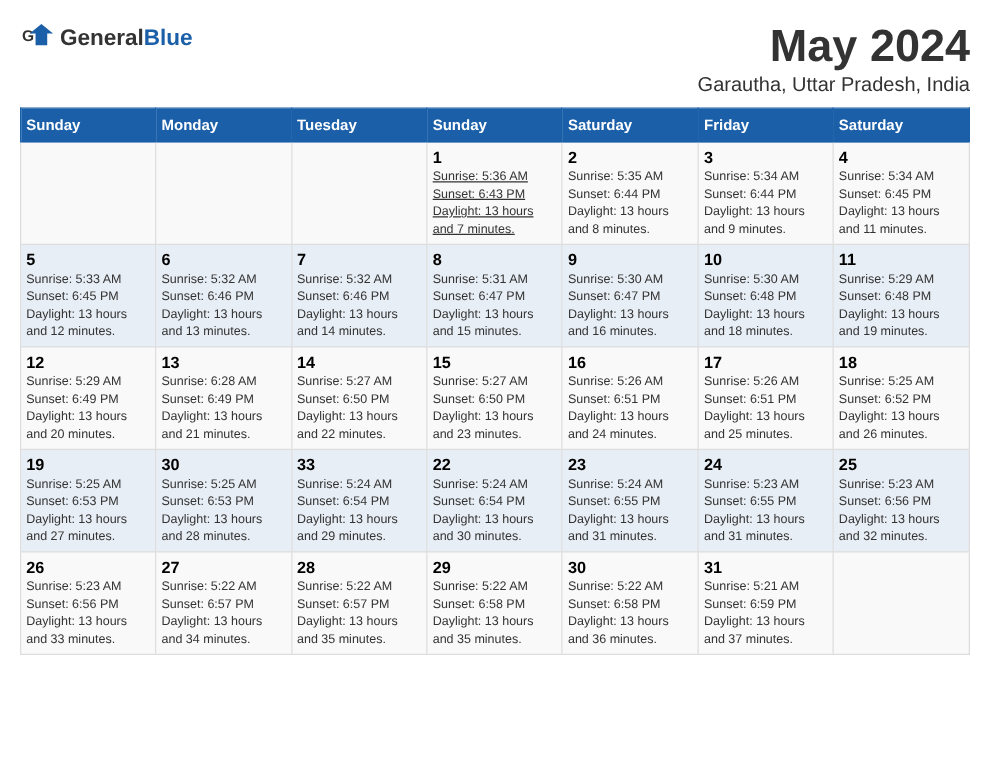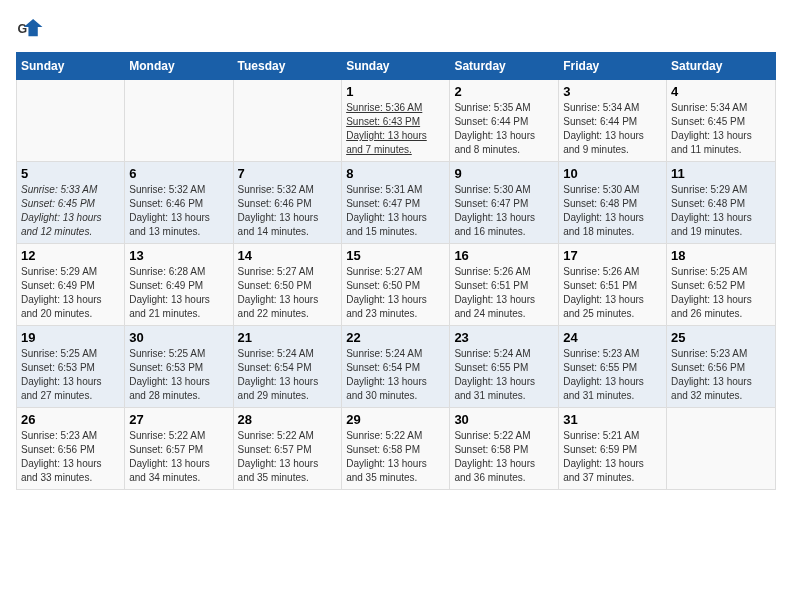--- a/index.html
+++ b/index.html
@@ -100,20 +100,27 @@
   </style>
 </head>
 <body>
 
 <div class="header-area">
   <div class="logo">
     <svg class="logo-icon" viewBox="0 0 36 36">
       <text x="2" y="22" font-size="16" font-weight="bold" fill="#333">G</text>
       <polygon points="22,4 34,14 28,14 28,26 16,26 16,14 10,14" fill="#1a5fa8"></polygon>
     </svg>
+    <div>
+      <span class="logo-text-general">General</span><span class="logo-text-blue">Blue</span>
+    </div>
+  </div>
+  <div class="title-area">
+    <div class="main-title">May 2024</div>
+    <div class="subtitle">Garautha, Uttar Pradesh, India</div>
   </div>
 </div>
 
 <table>
   <thead>
     <tr>
     <th>Sunday</th>
         <th>Monday</th>
         <th>Tuesday</th>
         <th>Sunday</th>
@@ -152,21 +159,21 @@
           <span class="day-number">4</span>
           <div class="day-info" style="white-space: pre-line;">Sunrise: 5:34 AM
 Sunset: 6:45 PM
 Daylight: 13 hours
 and 11 minutes.</div>
         </td>
       </tr>
       <tr>
         <td>
           <span class="day-number">5</span>
-          <div class="day-info" style="white-space: pre-line; font-style: italic;">Sunrise: 5:33 AM
+          <div class="day-info" style="white-space: pre-line;">Sunrise: 5:33 AM
 Sunset: 6:45 PM
 Daylight: 13 hours
 and 12 minutes.</div>
         </td>
         <td>
           <span class="day-number">6</span>
           <div class="day-info" style="white-space: pre-line;">Sunrise: 5:32 AM
 Sunset: 6:46 PM
 Daylight: 13 hours
 and 13 minutes.</div>
@@ -267,21 +274,21 @@
 and 27 minutes.</div>
         </td>
         <td>
           <span class="day-number">30</span>
           <div class="day-info" style="white-space: pre-line;">Sunrise: 5:25 AM
 Sunset: 6:53 PM
 Daylight: 13 hours
 and 28 minutes.</div>
         </td>
         <td>
-          <span class="day-number">21</span>
+          <span class="day-number">33</span>
           <div class="day-info" style="white-space: pre-line;">Sunrise: 5:24 AM
 Sunset: 6:54 PM
 Daylight: 13 hours
 and 29 minutes.</div>
         </td>
         <td>
           <span class="day-number">22</span>
           <div class="day-info" style="white-space: pre-line;">Sunrise: 5:24 AM
 Sunset: 6:54 PM
 Daylight: 13 hours

